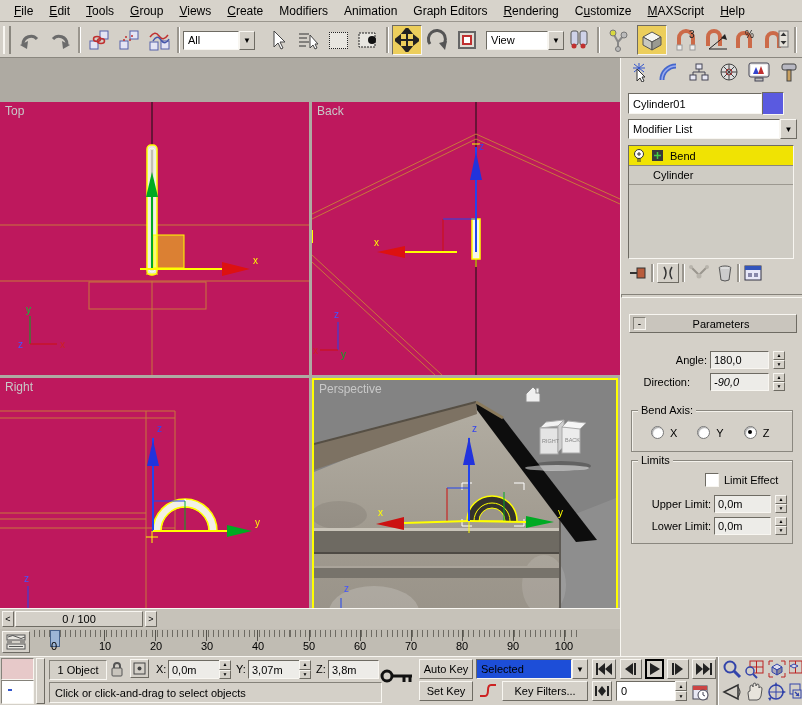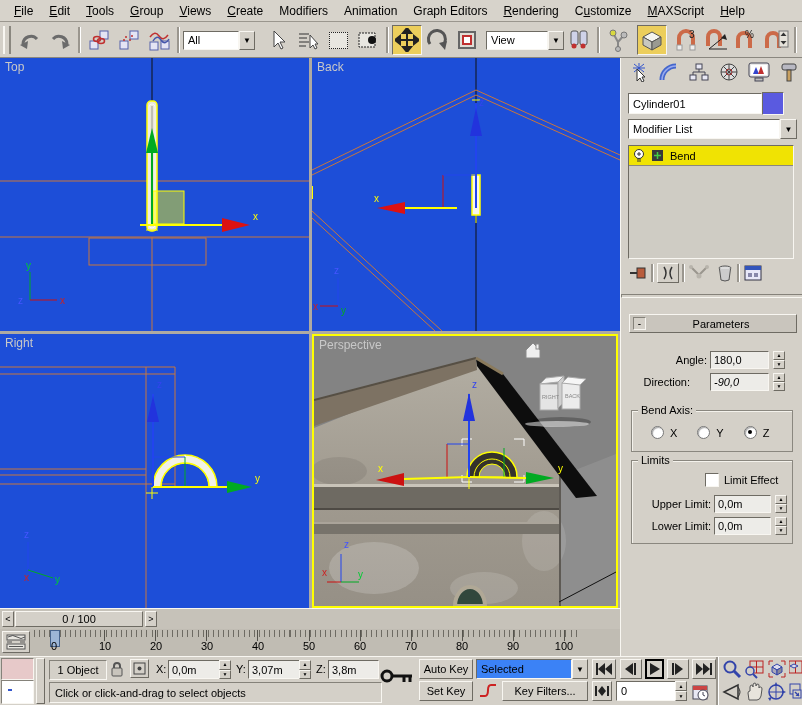--- a/index.html
+++ b/index.html
@@ -21,21 +21,21 @@
            display:flex;align-items:center;box-sizing:border-box;padding-left:2px;}
   .tbtn{width:30px;height:30px;display:flex;align-items:center;justify-content:center;}
   .tbtn.active{background:#ecce5c;border:1px solid;border-color:#6e6b63 #f8f6f1 #f8f6f1 #6e6b63;box-sizing:border-box;}
   .grip{width:4px;height:28px;border-left:2px solid #f8f6f1;border-right:2px solid #8a877f;margin:0 4px 0 1px;}
   .ddrop{height:21px;display:flex;align-items:center;justify-content:center;}
   .ddrop .dfield{background:#fff;border:1px solid;border-color:#6e6b63 #f8f6f1 #f8f6f1 #6e6b63;
                  height:19px;display:flex;align-items:center;padding:0 4px;box-sizing:border-box;}
   .ddrop .dbtn{width:16px;height:19px;font-size:8px;}
   
   #vparea{left:0;top:58px;width:620px;height:550px;background:#aeaaa2;}
-  .vp{position:absolute;background:#1d4ed8;overflow:hidden;}
+  .vp{position:absolute;background:#be185d;overflow:hidden;margin-top:44px;}
   .vplabel{position:absolute;left:5px;top:2px;color:#c8c8c8;font-size:12px;z-index:5;}
   
   #cmdpanel{left:620px;top:58px;width:182px;height:598px;background:#d4d0c8;border-left:1px solid #f8f6f1;box-sizing:border-box;}
   .tab{width:28px;height:24px;display:flex;align-items:center;justify-content:center;}
   .rollhead{background:#c9c5bd;border:1px solid;border-color:#f8f6f1 #6e6b63 #6e6b63 #f8f6f1;
             display:flex;align-items:center;height:17px;}
   .grp{border:1px solid #8a877f;box-shadow:inset 1px 1px 0 #f4f2ec;position:absolute;}
   .grplabel{position:absolute;top:-7px;left:6px;background:#d4d0c8;padding:0 3px;}
   .spin{display:flex;flex-direction:column;width:12px;}
   .spin div{flex:1;font-size:5px;line-height:7px;display:flex;align-items:center;justify-content:center;
@@ -508,20 +508,23 @@
             <line x1="7" y1="4" x2="7" y2="8" stroke="#333"></line>
             <line x1="5" y1="6" x2="9" y2="6" stroke="#333"></line>
           </svg>
         <svg width="13" height="13" style="margin-left:5px;">
             <rect x="1" y="1" width="11" height="11" fill="#3a3a3a"></rect>
             <line x1="3" y1="6.5" x2="10" y2="6.5" stroke="#4c4" stroke-width="1.5"></line>
             <line x1="6.5" y1="3" x2="6.5" y2="10" stroke="#4c4" stroke-width="1.5"></line>
           </svg>
         <span style="margin-left:6px;">Bend</span>
       </div>
+      <div style="height:18px;display:flex;align-items:center;padding-left:24px;border-bottom:1px solid #9c9890;">
+        <span>Cylinder</span>
+      </div>
     </div>
 
     <div class="abs" style="left:7px;top:204px;width:170px;height:22px;display:flex;align-items:center;">
       <svg width="20" height="18">
           <line x1="2" y1="9" x2="9" y2="9" stroke="#333" stroke-width="2"></line>
           <rect x="9" y="4" width="8" height="10" fill="#b85c3c" stroke="#333"></rect>
         </svg>
       <div class="vsep" style="height:18px;"></div>
       <div class="btn" style="width:22px;height:20px;">
         <svg width="12" height="14">
@@ -714,21 +717,21 @@
         <span>Click or click-and-drag to select objects</span>
       </div>
 
     <div class="abs btn" style="left:419px;top:2px;width:54px;height:20px;">
         <span>Auto Key</span>
       </div>
     <div class="abs btn" style="left:419px;top:24px;width:54px;height:20px;justify-content:center;">
         <span>Set Key</span>
       </div>
     <div class="abs" style="left:476px;top:2px;width:112px;height:20px;display:flex;">
-      <div class="field" style="flex:1;background:#3b82f6;display:flex;align-items:center;padding-left:4px;">Selected</div>
+      <div class="field" style="flex:1;background:#1d4ed8;display:flex;align-items:center;padding-left:4px;">Selected</div>
       <div class="btn" style="width:16px;font-size:8px;">▼</div>
     </div>
     <div class="abs" style="left:478px;top:26px;">
       <svg width="20" height="16">
           <path d="M2 13 L7 13 Q10 13 10 7 Q10 2 13 2 L18 2" fill="none" stroke="#cc2222" stroke-width="2"></path>
         </svg>
     </div>
     <div class="abs btn" style="left:502px;top:24px;width:86px;height:20px;">
         <span>Key Filters...</span>
       </div>

